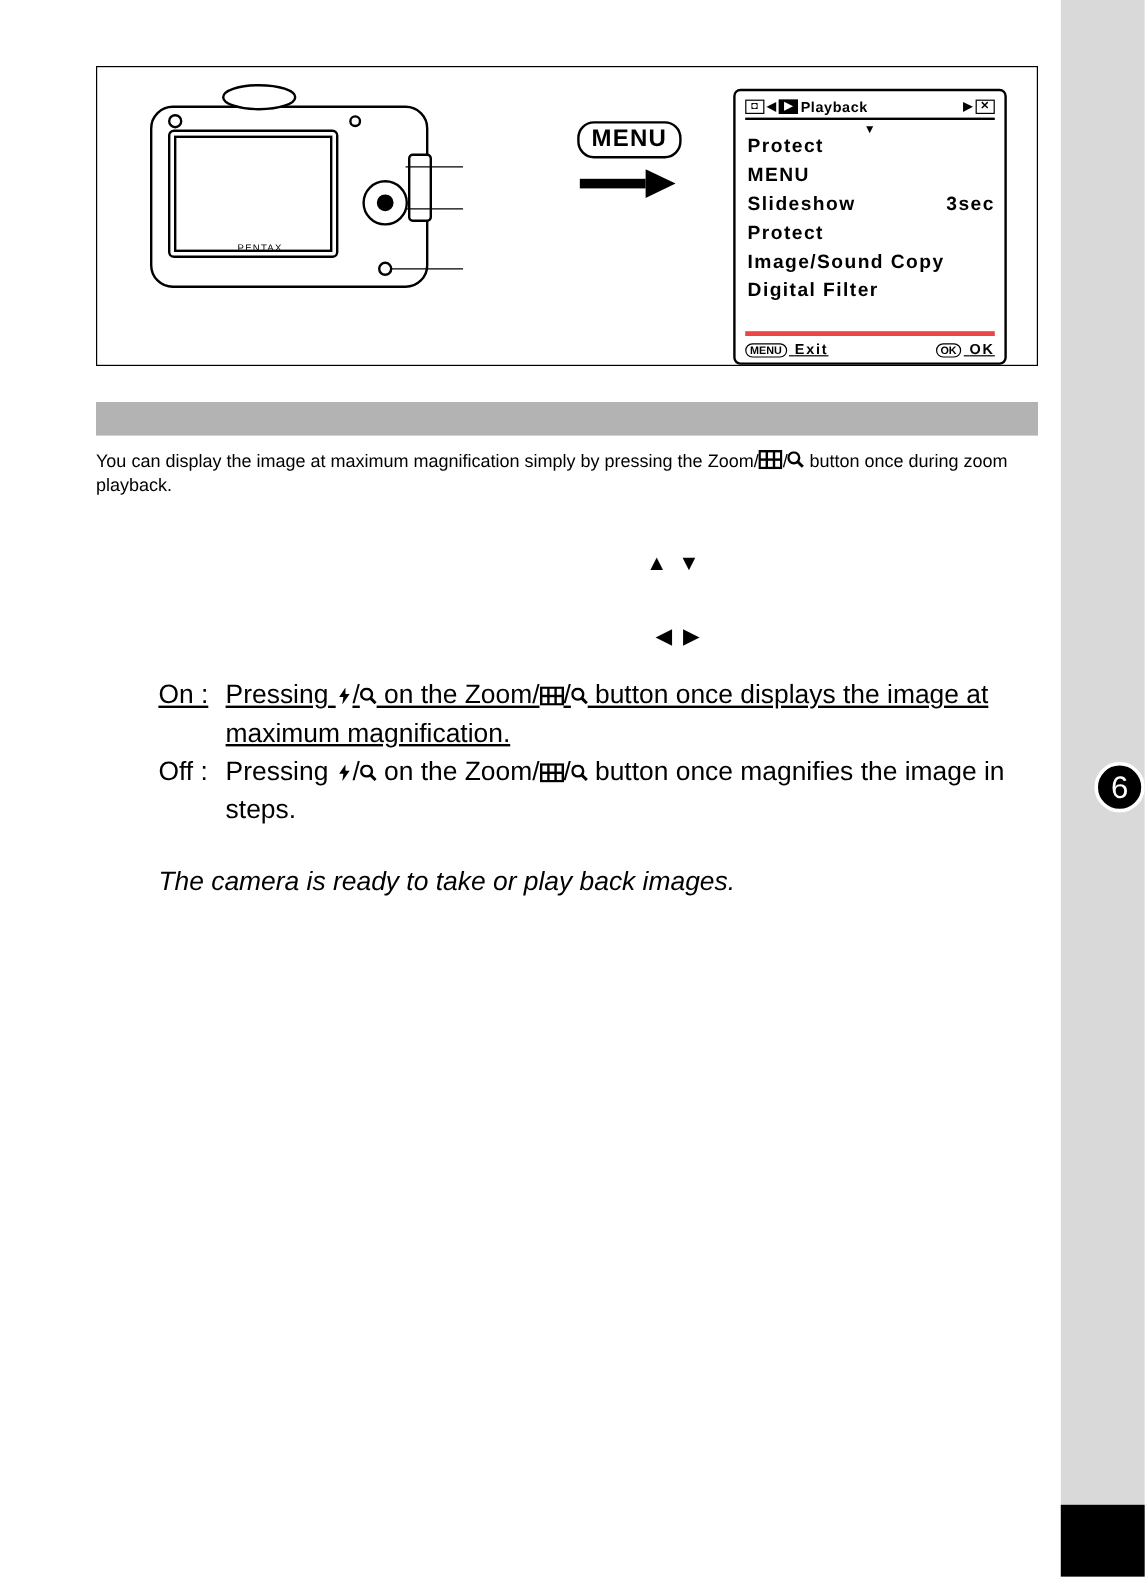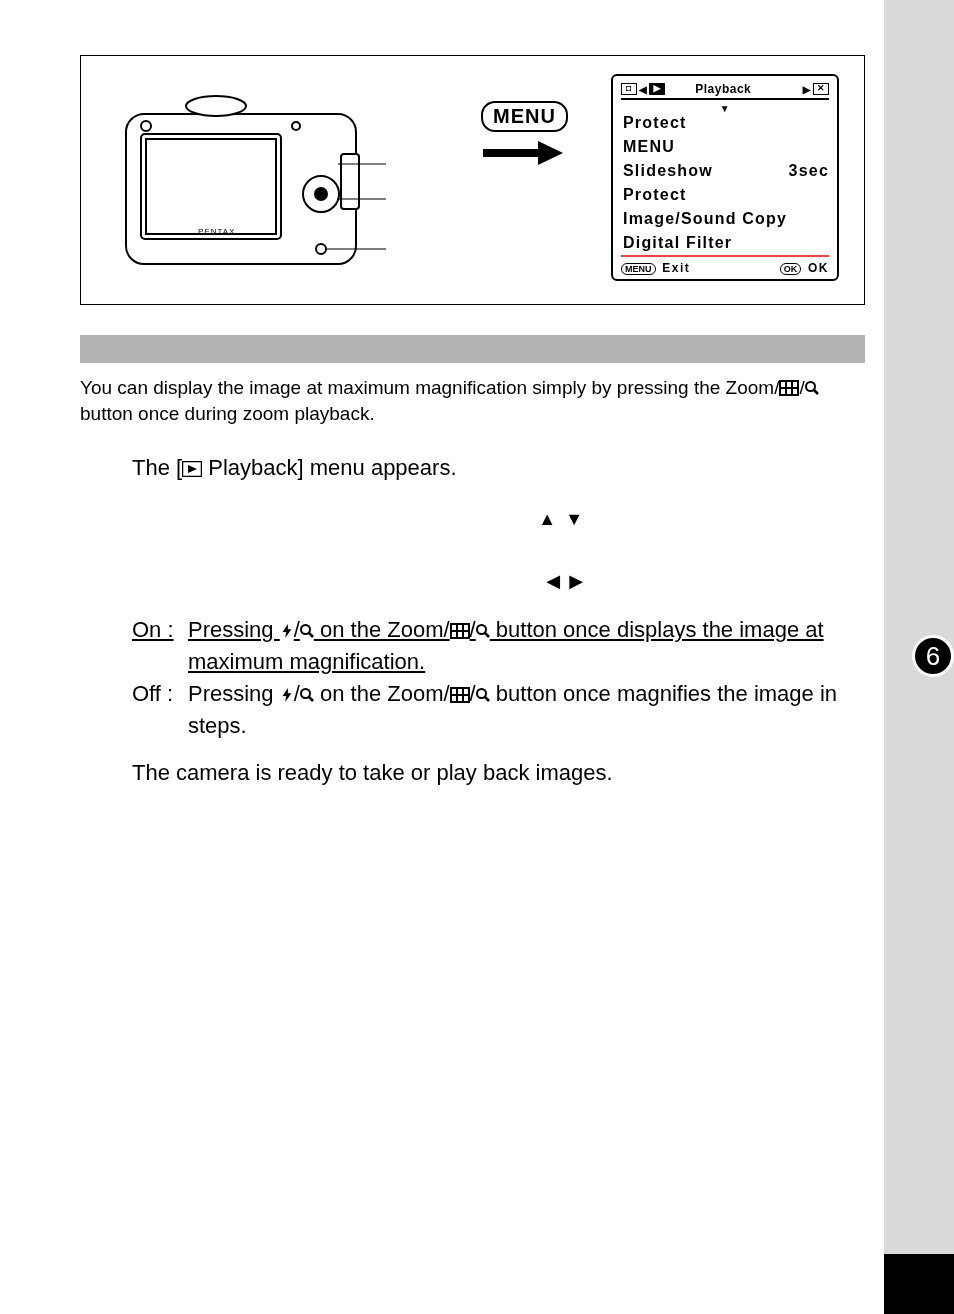--- a/index.html
+++ b/index.html
@@ -42,21 +42,21 @@
     }
     .top-figure {
       border: 1px solid #000;
       height: 250px;
       position: relative;
       margin-bottom: 30px;
       background: #fff;
     }
     .camera-box {
       position: absolute;
-      left: 25px; top: 28px;
+      left: 25px; top: 3px;
       width: 280px; height: 200px;
     }
     .camera-box svg { width: 100%; height: 100%; }
     .menu-badge {
       position: absolute;
       left: 400px; top: 45px;
       border: 2.5px solid #000;
       border-radius: 14px;
       padding: 2px 10px;
       font-weight: bold;
@@ -94,45 +94,46 @@
       border: 1.5px solid #000;
       font-size: 9px;
       line-height: 9px;
       text-align: center;
     }
     .mini-icon.inv { background: #000; color: #fff; }
     .lcd-items { padding-left: 2px; }
     .lcd-item { display: flex; justify-content: space-between; font-size: 16px; letter-spacing: 1.2px; line-height: 1.5; }
     .lcd-footer {
       display: flex; justify-content: space-between; align-items: center;
-      border-top: 2px solid #ef4444;
+      border-top: 4px solid #ef4444;
       padding-top: 4px;
-      margin-top: 0;
+      margin-top: 21px;
       font-size: 12px;
       letter-spacing: 1.5px;
+      text-decoration: underline;
     }
     .pill {
       display: inline-block;
       border: 1.5px solid #000;
       border-radius: 8px;
       font-size: 9px;
       padding: 0 3px;
       margin-right: 2px;
       font-weight: bold;
       letter-spacing: 0;
     }
     .gray-strip {
       background: #b3b3b3;
       height: 28px;
       margin-bottom: 12px;
     }
     .intro {
-      font-size: 19px;
+      font-size: 15px;
       line-height: 1.35;
-      margin-bottom: 26px;
+      margin-bottom: 36px;
     }
     .steps {
       font-size: 22px;
       line-height: 1.45;
     }
     .step-row { margin-bottom: 18px; }
     .indent1 { margin-left: 52px; }
     .inline-icon {
       display: inline-block;
       vertical-align: -2px;
@@ -185,21 +186,21 @@
       <rect x="0" y="8" width="55" height="8" fill="#000"></rect>
       <polygon points="55,0 80,12 55,24" fill="#000"></polygon>
     </svg>
 
     <div class="lcd-screen">
       <div class="lcd-tabs">
         <div class="left">
           <span class="mini-icon">◘</span>
           <span style="font-size:10px;">◀</span>
           <span class="mini-icon inv">▶</span>
-          <span style="font-size:12px;margin-left:28px;">Playback</span>
+          <span style="font-size:12px;">Playback</span>
         </div>
         <div class="right">
           <span style="font-size:10px;">▶</span>
           <span class="mini-icon">✕</span>
         </div>
       </div>
       <div style="text-align:center;font-size:10px;line-height:0.5;">▼</div>
       <div class="lcd-items">
         <div class="lcd-item">
             <span>Protect</span>
@@ -251,26 +252,20 @@
         <rect x="8" y="9" width="4" height="5" fill="#fff"></rect>
         <rect x="14" y="9" width="4" height="5" fill="#fff"></rect>
       </svg>/<svg class="inline-icon small" viewBox="0 0 14 14">
         <circle cx="5.5" cy="5.5" r="4.5" fill="none" stroke="#000" stroke-width="2"></circle>
         <line x1="9" y1="9" x2="13" y2="13" stroke="#000" stroke-width="2.5"></line>
       </svg><span> button once during zoom playback.</span>
   </p>
 
   <div class="steps">
 
-    <div class="step-row indent1">
-      <span>The [</span><svg class="inline-icon" viewBox="0 0 20 16">
-          <rect x="0.5" y="0.5" width="19" height="15" fill="none" stroke="#000" stroke-width="1.5"></rect>
-          <polygon points="6,4 15,8 6,12" fill="#000"></polygon>
-        </svg><span> Playback] menu appears.</span>
-    </div>
 
     <div class="step-row" style="text-align:right;padding-right:280px;">
       <span class="arrows-inline">▲ ▼</span>
     </div>
 
     <div class="step-row" style="text-align:right;padding-right:280px;margin-top:30px;">
       <span class="arrows-inline">◀ ▶</span>
     </div>
 
     <div class="indent1" style="margin-top:6px;">
@@ -313,18 +308,18 @@
               <rect x="8" y="9" width="4" height="5" fill="#fff"></rect>
               <rect x="14" y="9" width="4" height="5" fill="#fff"></rect>
             </svg>/<svg class="inline-icon small" viewBox="0 0 14 14">
               <circle cx="5.5" cy="5.5" r="4.5" fill="none" stroke="#000" stroke-width="2"></circle>
               <line x1="9" y1="9" x2="13" y2="13" stroke="#000" stroke-width="2.5"></line>
             </svg><span> button once magnifies the image in steps.</span>
         </div>
       </div>
     </div>
 
-    <div class="step-row indent1" style="margin-top:15px;">
+    <div class="step-row indent1" style="margin-top:28px;font-style:italic;">
       <span>The camera is ready to take or play back images.</span>
     </div>
 
   </div>
 </div>
 
 </body></html>

